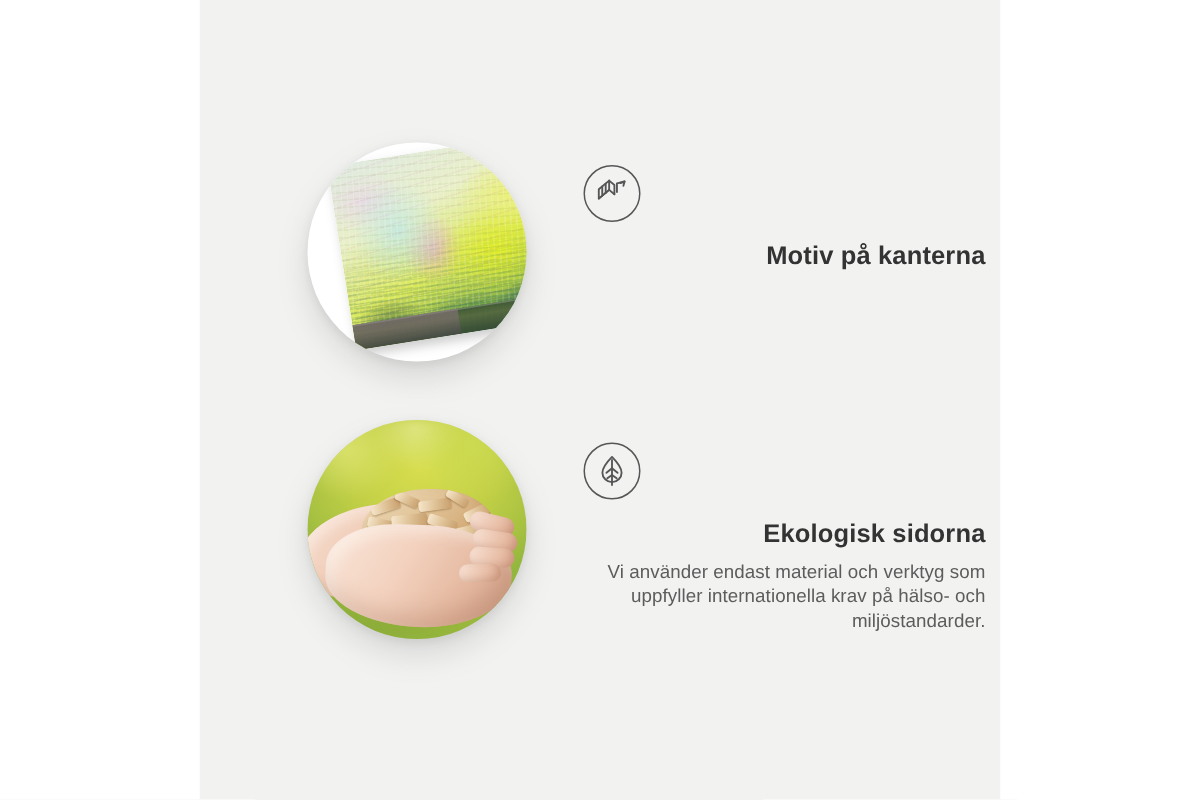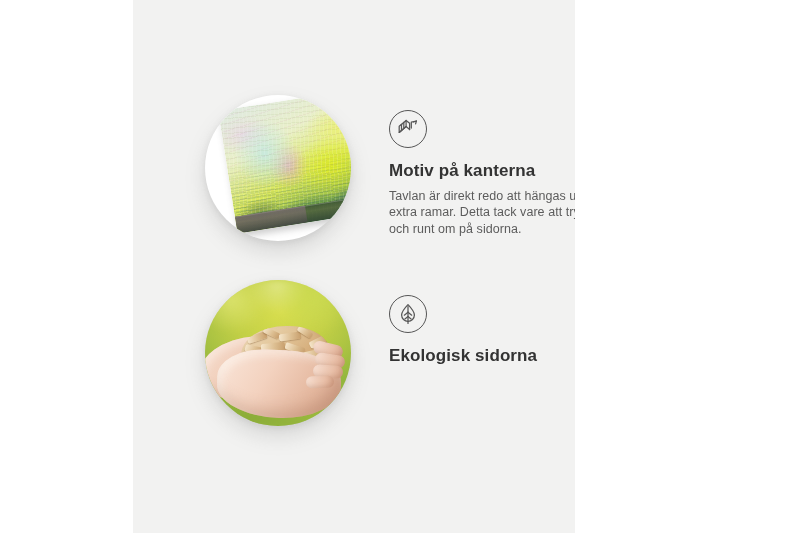--- a/index.html
+++ b/index.html
@@ -14,24 +14,25 @@
   .page {
     position:relative;
     width:800px;
     height:533px;
     background:#ffffff;
   }
   .content-panel {
     position:absolute;
     left:133px;
     top:0;
-    width:442px;
+    width:534px;
     height:533px;
     background:#f2f2f1;
     overflow:hidden;
+    text-align:right;
   }
 
   
   .feature {
     position:absolute;
     display:flex;
     align-items:flex-start;
   }
   .feature-1 { left:72px; top:95px; }
   .feature-2 { left:72px; top:280px; }
@@ -236,21 +237,20 @@
             <path d="M3.2 15.4 L10.1 9.6"></path>
             <path d="M5.5 13.5 L5.5 7.3"></path>
             <path d="M7.8 11.6 L7.8 5.4"></path>
             <path d="M10.1 9.6 L13.6 12.5"></path>
             <path d="M10.1 3.4 L13.6 6.3 L13.6 12.5"></path>
             <path d="M15.3 11.0 L15.3 5.2 L20.4 4.0"></path>
             <path d="M17.6 5.0 L20.4 4.0 L19.6 6.9"></path>
           </svg>
         </div>
         <div class="feature-title">Motiv på kanterna</div>
-        <div class="feature-body">Tavlan är direkt redo att hängas upp utan några extra ramar. Detta tack vare att trycket går ut och runt om på sidorna.</div>
       </div>
     </div>
 
     <div class="feature feature-2">
 
       <div class="photo-circle photo-eco">
         <div class="eco-blur-top"></div>
         <div class="eco-blur-bot"></div>
         <div class="hand-back"></div>
         <div class="chips">
@@ -282,20 +282,21 @@
           <svg width="24" height="24" viewBox="0 0 24 24" fill="none" stroke="#565656" stroke-width="1.25" stroke-linecap="round" stroke-linejoin="round">
             <path d="M12 2.6 C8.4 6.3 5.6 9.6 5.6 13.1 C5.6 16.5 8.5 19.4 12 19.4 C15.5 19.4 18.4 16.5 18.4 13.1 C18.4 9.6 15.6 6.3 12 2.6 Z"></path>
             <path d="M12 4.6 L12 21.4"></path>
             <path d="M12 10.2 L8.3 13.2"></path>
             <path d="M12 10.2 L15.7 13.2"></path>
             <path d="M12 14.6 L8.9 16.9"></path>
             <path d="M12 14.6 L15.1 16.9"></path>
           </svg>
         </div>
         <div class="feature-title">Ekologisk sidorna</div>
+        <div class="feature-body">Vi använder endast material och verktyg som uppfyller internationella krav på hälso- och miljöstandarder.</div>
       </div>
     </div>
 
   </div>
 
   <div style="position:absolute;left:0;top:0;width:133px;height:533px;background:#ffffff;"></div>
   <div style="position:absolute;left:667px;top:0;width:133px;height:533px;background:#ffffff;"></div>
 
 </div>
 

